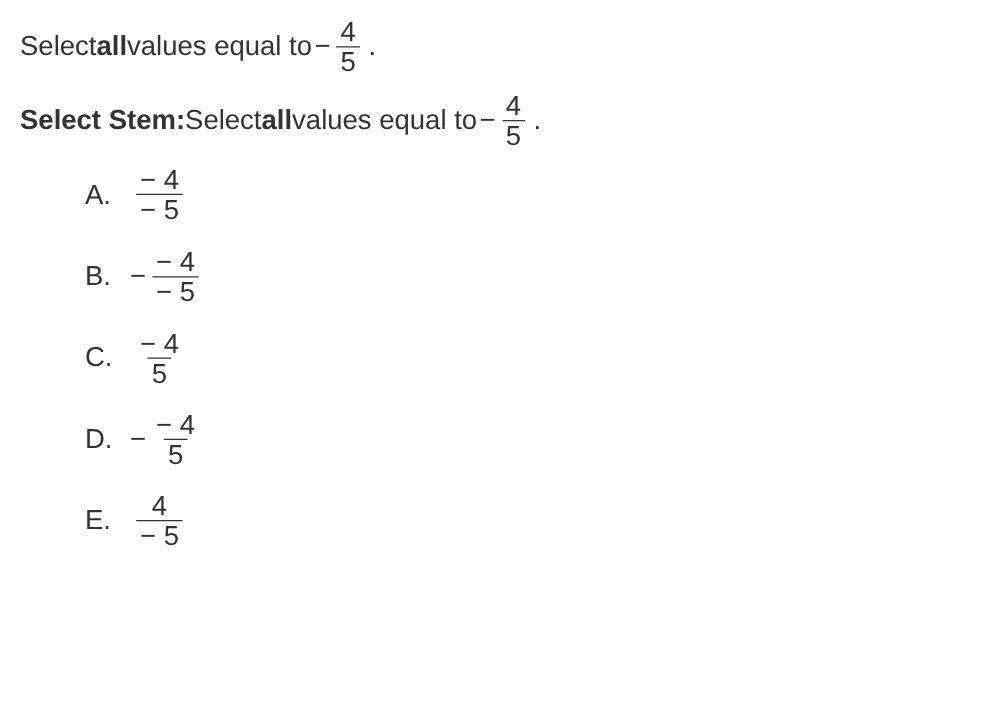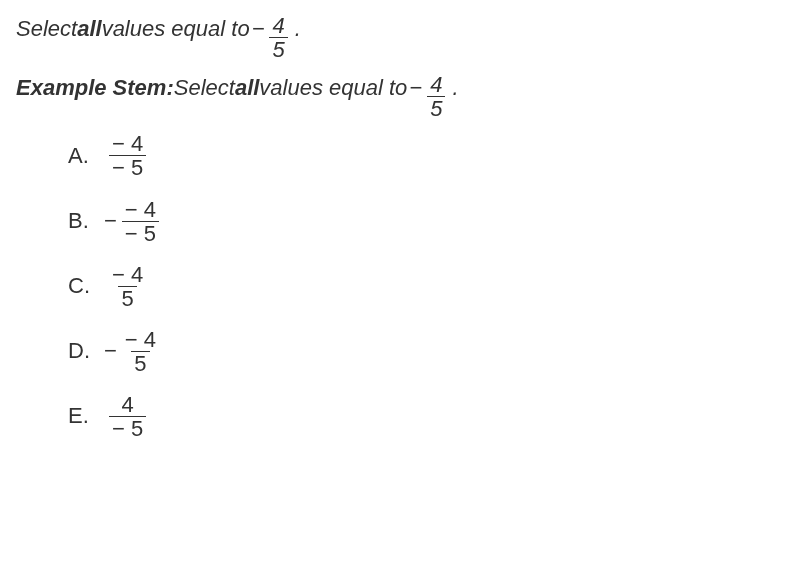--- a/index.html
+++ b/index.html
@@ -7,23 +7,23 @@
     padding: 14px 16px;
     font-family: "Segoe UI", Tahoma, Verdana, Arial, sans-serif;
     font-size: 22px;
     color: #333;
     line-height: 1.4;
     width: 800px;
     box-sizing: border-box;
   }
   .line {
     display: flex;
+    align-items: center;
     flex-wrap: wrap;
     margin-bottom: 12px;
-    font-style: italic;
   }
   .bold { font-weight: 700; }
   .frac {
     display: inline-flex;
     flex-direction: column;
     align-items: center;
     vertical-align: middle;
     margin: 0 3px;
     line-height: 1.05;
     font-size: 22px;
@@ -60,21 +60,21 @@
   <span class="neg">−</span>
   <span class="frac">
     <span class="num">4</span>
     <span class="den">5</span>
   </span>
   <span class="gap"></span>
   <span class="period">.</span>
 </div>
 
 <div class="line">
-  <span class="bold">Example Stem:</span>
+  <span class="bold">Select Stem:</span>
   <span> Select </span>
   <span class="bold">all</span>
   <span> values equal to </span>
   <span class="neg">−</span>
   <span class="frac">
     <span class="num">4</span>
     <span class="den">5</span>
   </span>
   <span class="gap"></span>
   <span class="period">.</span>

